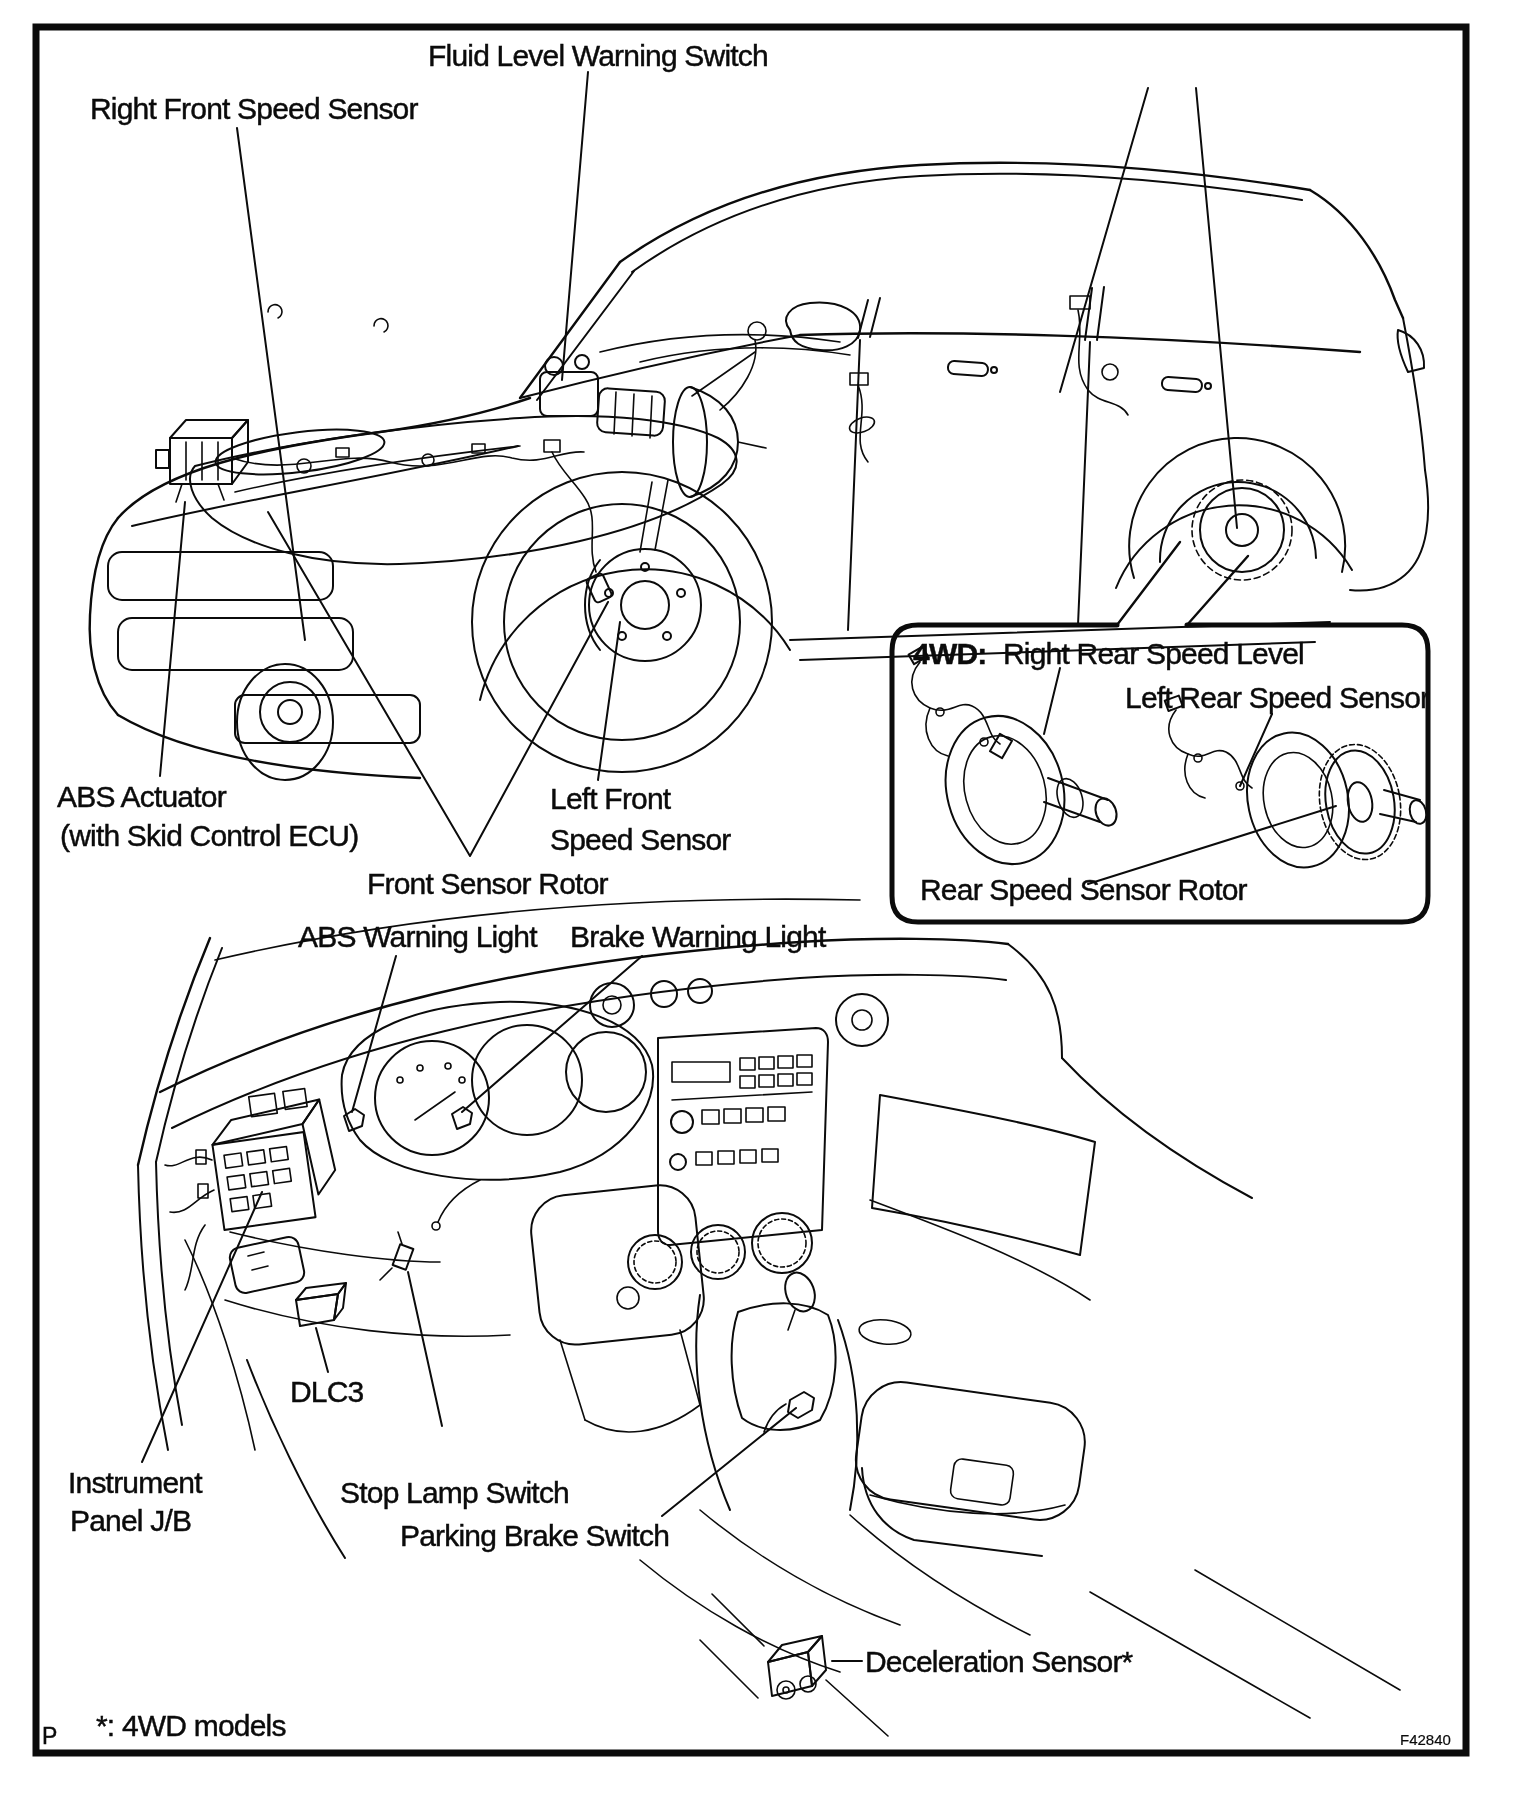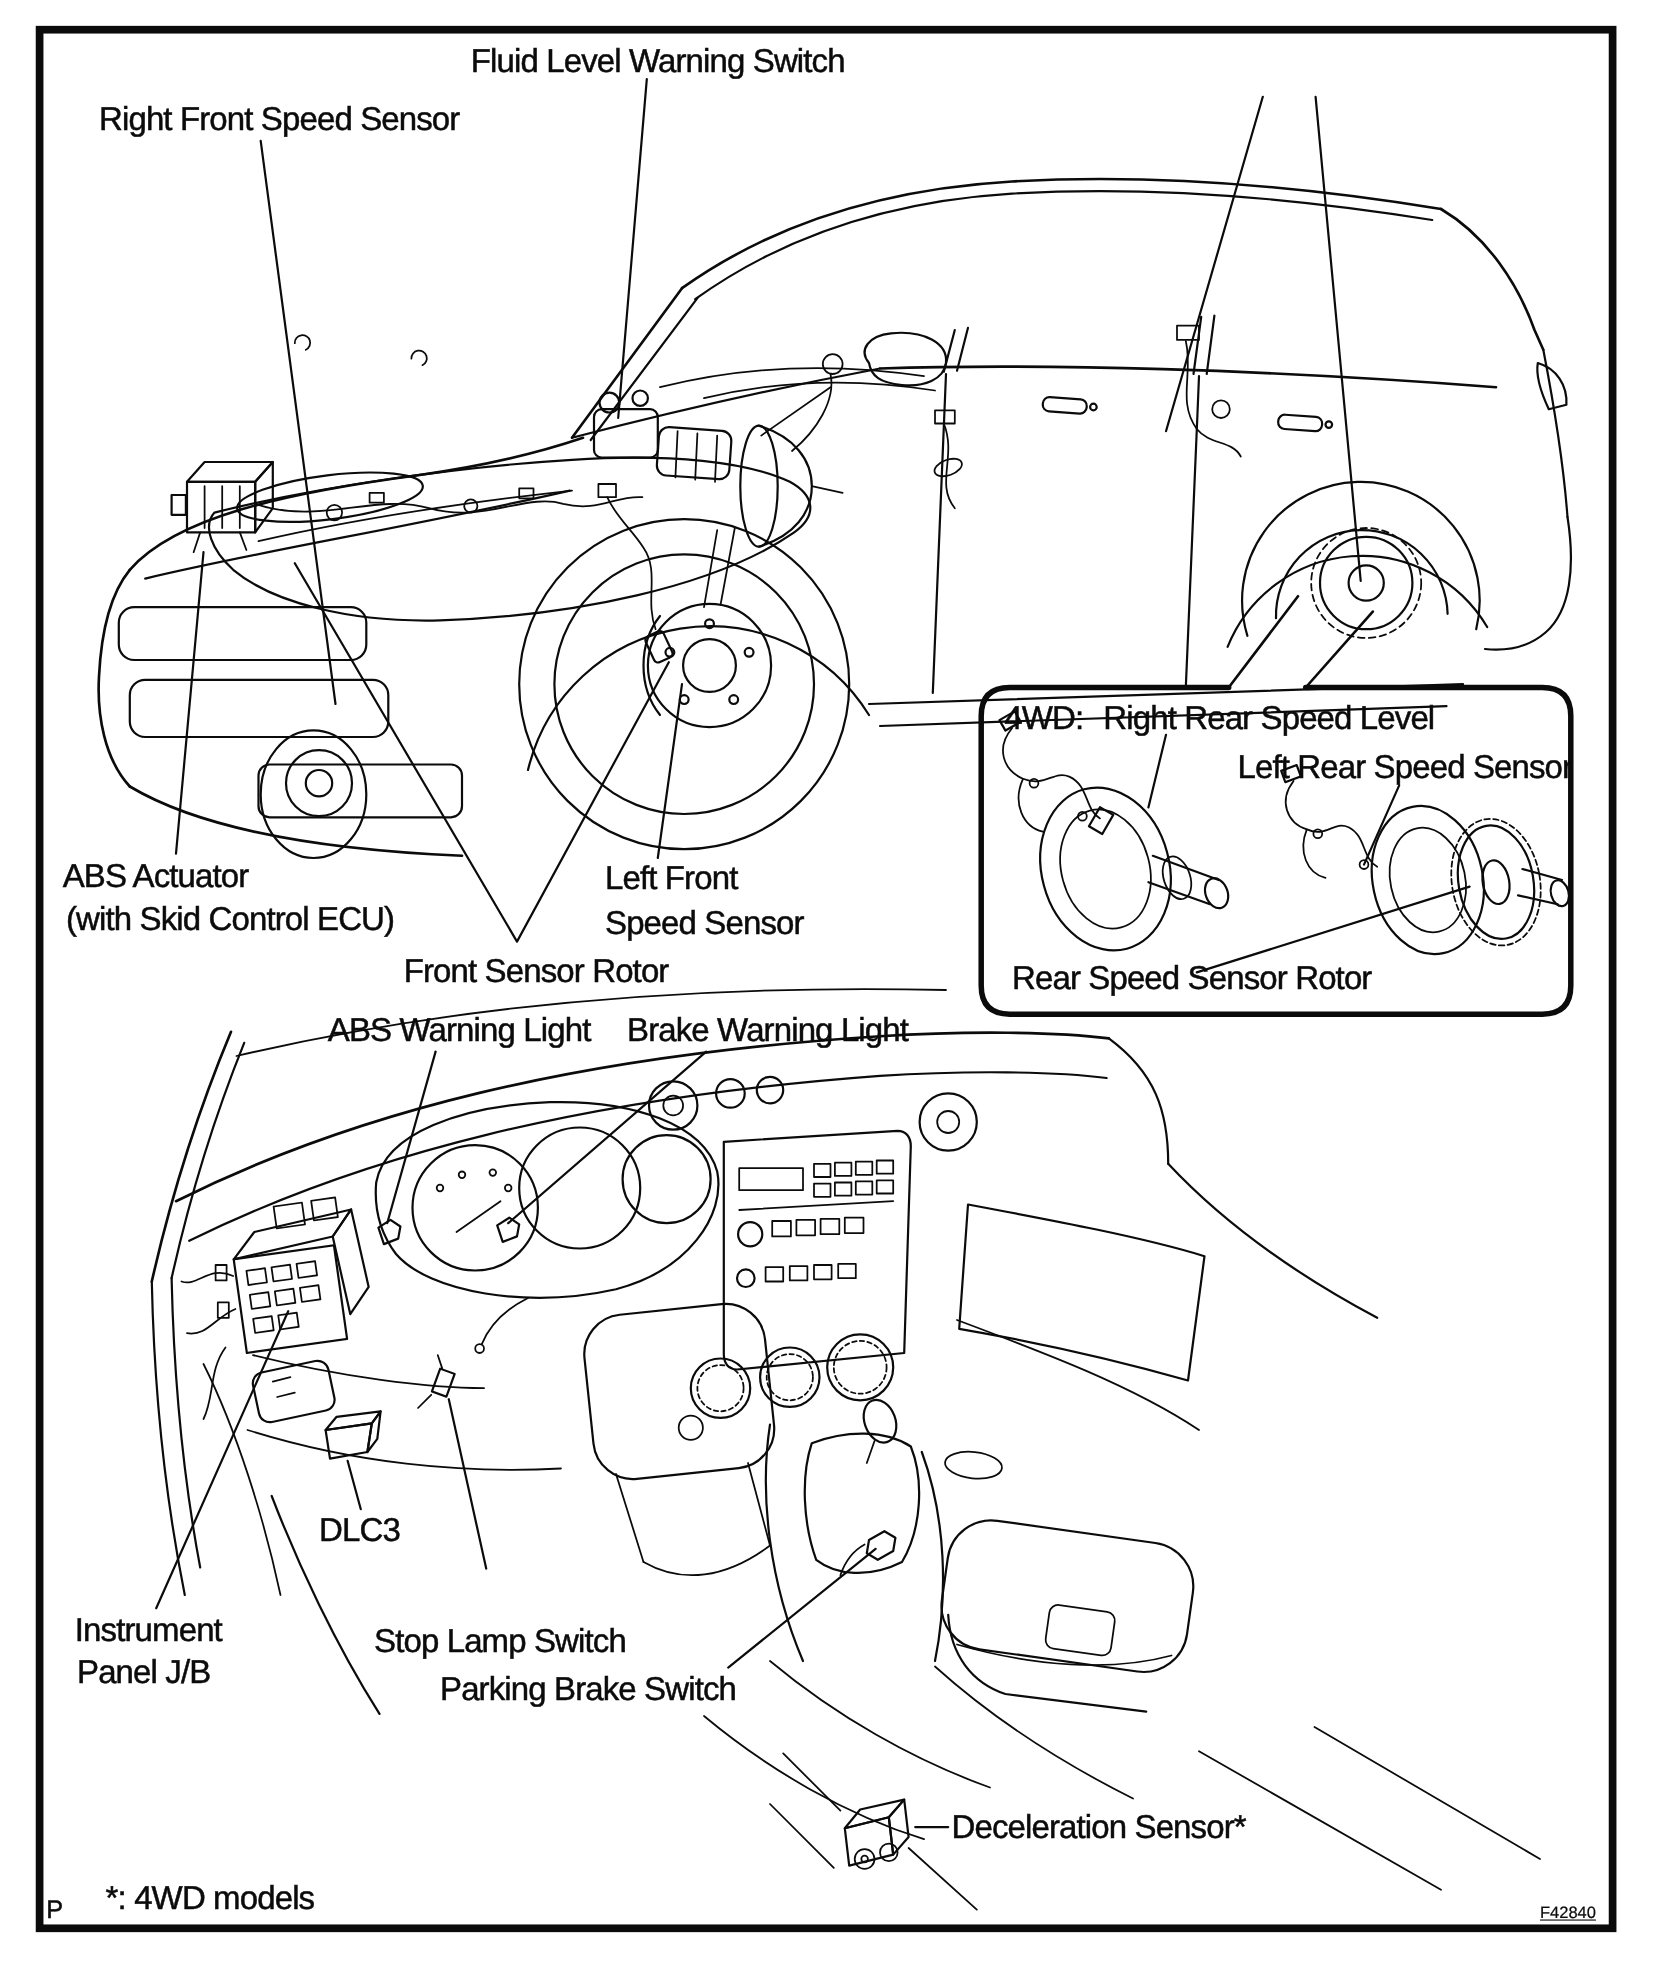--- a/index.html
+++ b/index.html
@@ -10,22 +10,22 @@
     font-family:"Liberation Sans",sans-serif;
     overflow:hidden;
   }
   svg.art{position:absolute;left:0;top:0;z-index:1;}
   .lbl{
     position:absolute;z-index:2;
     font-size:30px;line-height:1.05;letter-spacing:-0.8px;
     color:#0b0b0b;white-space:nowrap;
     -webkit-text-stroke:0.45px currentColor;
   }
-  .lbl.bold{font-weight:400;}
-  .lbl.small{font-size:15px;-webkit-text-stroke:0.2px currentColor;letter-spacing:0;text-decoration:underline;}
+  .lbl.bold{font-weight:700;}
+  .lbl.small{font-size:15px;-webkit-text-stroke:0.2px currentColor;letter-spacing:0;}
   .lbl.marker{font-size:23px;}
   .stroke{stroke:#0b0b0b;fill:none;stroke-width:2;stroke-linecap:round;stroke-linejoin:round;}
   .thin{stroke-width:1.6;}
   .mid{stroke-width:2.4;}
 </style>
 </head>
 <body>
 
 <div class="page">
 

